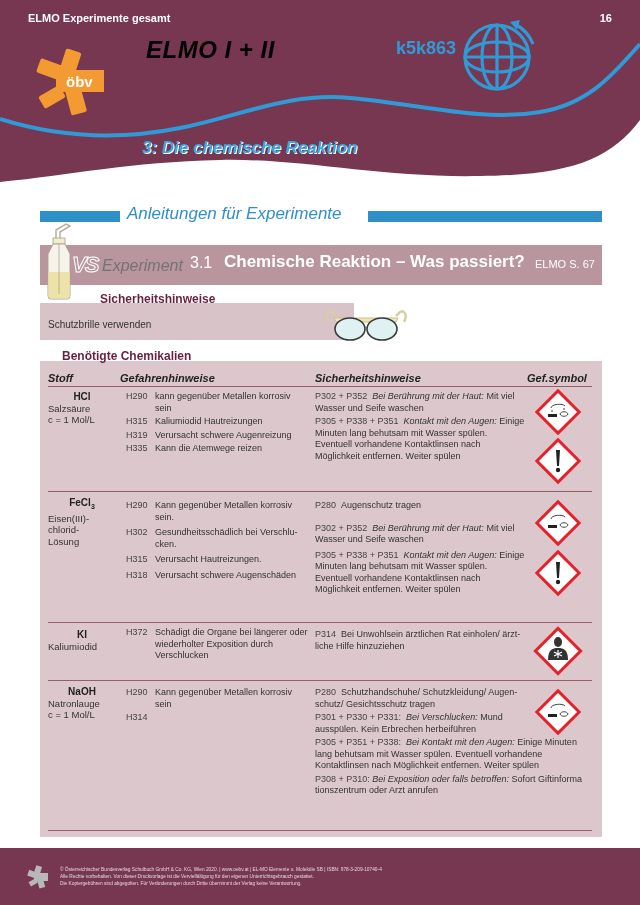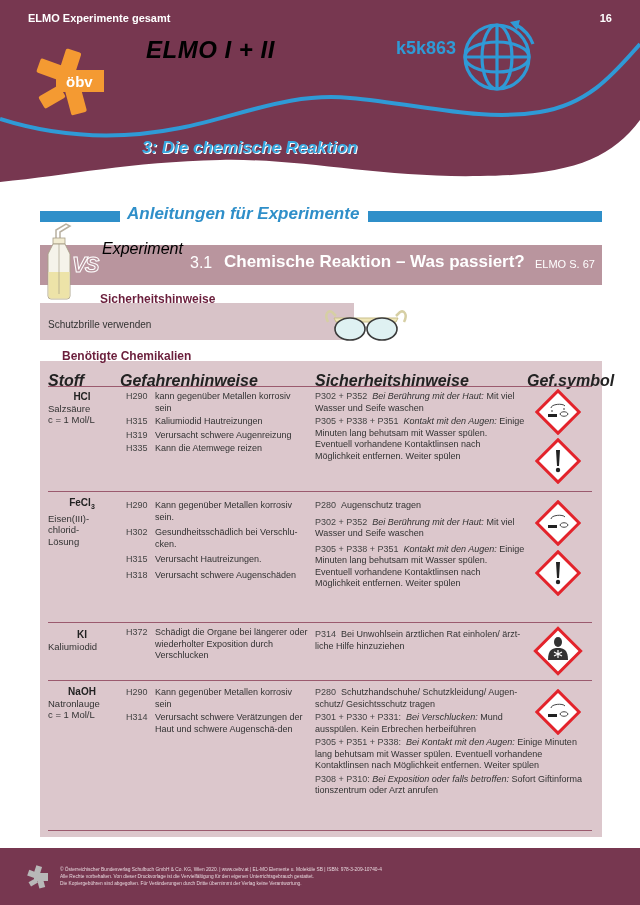--- a/index.html
+++ b/index.html
@@ -10,39 +10,39 @@
   .doc-title { position: absolute; left: 28px; top: 12px; font-size: 11px; font-weight: bold; color: #ffffff; }
   .page-num { position: absolute; right: 28px; top: 12px; font-size: 11px; font-weight: bold; color: #ffffff; }
   .elmo-title { position: absolute; left: 146px; top: 36px; font-size: 24px; font-weight: bold; font-style: italic; color: #000000; letter-spacing: 0.5px; }
   .code { position: absolute; left: 396px; top: 38px; font-size: 18px; font-weight: bold; color: #2f9ad6; }
   .globe { position: absolute; left: 460px; top: 16px; }
   .logo { position: absolute; left: 34px; top: 48px; }
   .chapter { position: absolute; left: 142px; top: 138px; font-size: 17px; font-weight: bold; font-style: italic; color: #37a8e0; text-shadow: 1px 1px 0 #ffffff; }
 
   .sec-bar-left { position: absolute; left: 40px; top: 211px; width: 80px; height: 11px; background: #2f8fc9; }
   .sec-bar-right { position: absolute; left: 368px; top: 211px; width: 234px; height: 11px; background: #2f8fc9; }
-  .sec-title { position: absolute; left: 127px; top: 204px; font-size: 17px; font-style: italic; font-weight: bold; color: #2f8fc9; }
+  .sec-title { position: absolute; left: 127px; top: 204px; font-size: 17px; font-style: italic; font-weight: normal; color: #2f8fc9; }
 
   .exp-bar { position: absolute; left: 40px; top: 245px; width: 562px; height: 40px; background: #b9959e; }
   .bottle { position: absolute; left: 44px; top: 222px; }
   .vs { position: absolute; left: 72px; top: 252px; font-size: 22px; font-weight: bold; font-style: italic; color: #b9959e; -webkit-text-stroke: 1px #ffffff; letter-spacing: -2px; }
-  .exp-label { position: absolute; left: 102px; top: 240px; font-size: 16px; font-style: italic; color: #000000; }
+  .exp-label { position: absolute; left: 102px; top: 257px; font-size: 16px; font-style: italic; color: #737373; }
   .exp-num { position: absolute; left: 190px; top: 254px; font-size: 16px; color: #ffffff; }
   .exp-title { position: absolute; left: 224px; top: 252px; font-size: 17px; font-weight: bold; color: #ffffff; }
   .exp-ref { position: absolute; left: 535px; top: 258px; font-size: 11px; color: #ffffff; }
 
   .safety-title { position: absolute; left: 100px; top: 292px; font-size: 12px; font-weight: bold; color: #6b1f3c; }
   .safety-box { position: absolute; left: 40px; top: 303px; width: 314px; height: 37px; background: #d8c3c8; }
   .safety-text { position: absolute; left: 48px; top: 319px; font-size: 10px; color: #333; }
   .goggles { position: absolute; left: 322px; top: 308px; }
 
   .chem-title { position: absolute; left: 62px; top: 349px; font-size: 12px; font-weight: bold; color: #6b1f3c; }
   .chem-box { position: absolute; left: 40px; top: 361px; width: 562px; height: 476px; background: #dcc7cc; }
 
-  .th { position: absolute; top: 372px; font-size: 16px; font-weight: bold; font-style: italic; color: #222; }
+  .th { position: absolute; top: 372px; font-size: 11px; font-weight: bold; font-style: italic; color: #222; }
   .hline { position: absolute; left: 48px; width: 544px; height: 1px; background: #9b5a6e; }
 
   .cell { position: absolute; font-size: 9px; line-height: 11.5px; color: #333; }
   .stoff-name { font-size: 10px; font-weight: bold; color: #222; text-align: center; }
   .stoff-sub { font-size: 9.5px; color: #333; }
   .stoff-conc { font-size: 9.5px; color: #333; }
   .hrow { display: flex; margin-bottom: 2px; padding-left: 7px; }
   .hcode { width: 29px; flex-shrink: 0; color: #444; }
   .htext { flex: 1; }
   .prow { margin-bottom: 2px; }
@@ -178,21 +178,21 @@
   <div class="hrow" style="margin-bottom:4px">
       <span class="hcode">H315</span>
       <span class="htext">Verursacht Hautreizungen.</span>
     </div>
   <div class="hrow">
       <span class="hcode">H318</span>
       <span class="htext">Verursacht schwere Augenschäden</span>
     </div>
 </div>
 <div class="cell" style="left:315px; top:500px; width:210px">
-  <div class="prow" style="margin-bottom:5px"><span class="pcode">P280</span> &nbsp;<span>Augenschutz tragen</span></div>
+  <div class="prow" style="margin-bottom:11px"><span class="pcode">P280</span> &nbsp;<span>Augenschutz tragen</span></div>
   <div class="prow" style="margin-bottom:4px"><span class="pcode">P302 + P352</span> &nbsp;<span class="pit">Bei Berührung mit der Haut:</span> <span>Mit viel Wasser und Seife waschen</span></div>
   <div class="prow"><span class="pcode">P305 + P338 + P351</span> &nbsp;<span class="pit">Kontakt mit den Augen:</span> <span>Einige Minuten lang behutsam mit Wasser spülen. Eventuell vorhandene Kontaktlinsen nach Möglichkeit entfernen. Weiter spülen</span></div>
 </div>
 <div class="hline" style="top:622px"></div>
 
 <div class="cell" style="left:48px; top:629px; width:68px">
   <div class="stoff-name">KI</div>
   <div class="stoff-sub">Kaliumiodid</div>
 </div>
 <div class="cell" style="left:119px; top:627px; width:190px">
@@ -211,21 +211,20 @@
   <div class="stoff-sub">Natronlauge</div>
   <div class="stoff-conc">c = 1 Mol/L</div>
 </div>
 <div class="cell" style="left:119px; top:687px; width:190px">
   <div class="hrow">
       <span class="hcode">H290</span>
       <span class="htext">Kann gegenüber Metallen korrosiv sein</span>
     </div>
   <div class="hrow">
       <span class="hcode">H314</span>
-      <span class="htext">Verursacht schwere Verätzungen der Haut und schwere Augenschä-den</span>
     </div>
 </div>
 <div class="cell" style="left:315px; top:687px; width:272px">
   <div class="prow" style="padding-right:60px"><span class="pcode">P280</span> &nbsp;<span>Schutzhandschuhe/ Schutzkleidung/ Augen-schutz/ Gesichtsschutz tragen</span></div>
   <div class="prow" style="padding-right:60px"><span class="pcode">P301 + P330 + P331:</span> &nbsp;<span class="pit">Bei Verschlucken:</span> <span>Mund ausspülen. Kein Erbrechen herbeiführen</span></div>
   <div class="prow"><span class="pcode">P305 + P351 + P338:</span> &nbsp;<span class="pit">Bei Kontakt mit den Augen:</span> <span>Einige Minuten lang behutsam mit Wasser spülen. Eventuell vorhandene Kontaktlinsen nach Möglichkeit entfernen. Weiter spülen</span></div>
   <div class="prow"><span class="pcode">P308 + P310:</span> <span class="pit">Bei Exposition oder falls betroffen:</span> <span>Sofort Giftinforma tionszentrum oder Arzt anrufen</span></div>
 </div>
 <div class="hline" style="top:830px"></div>
 

